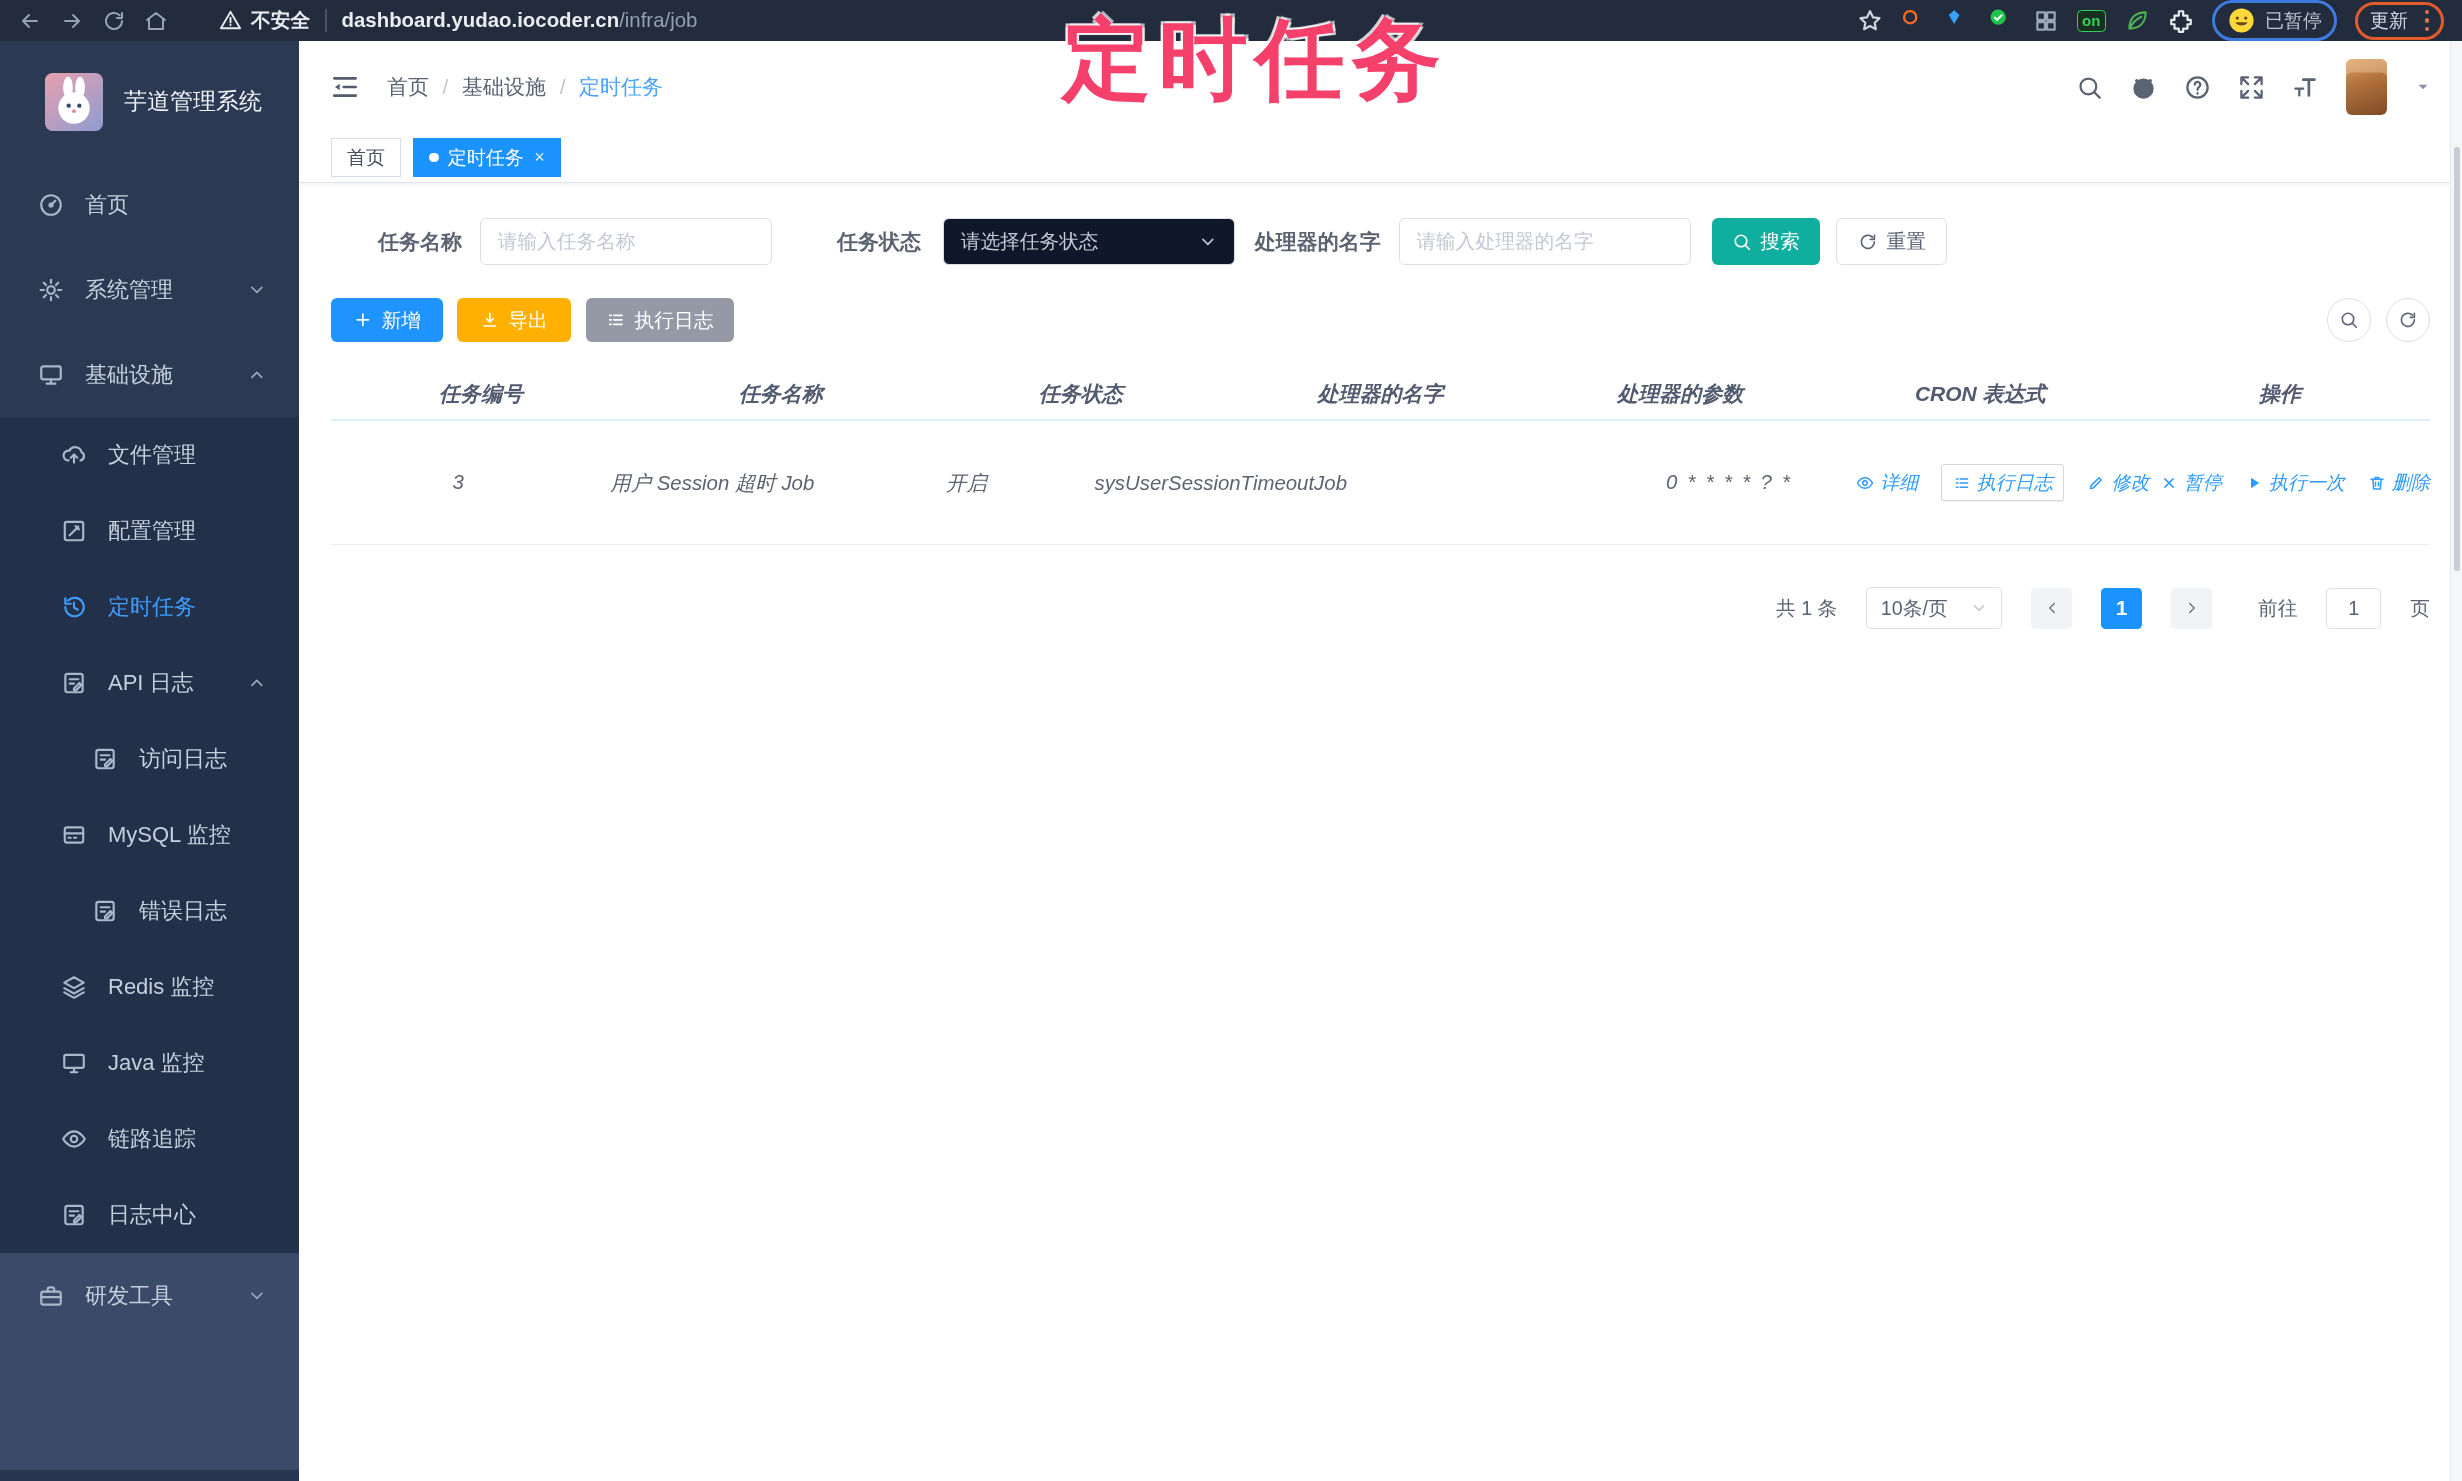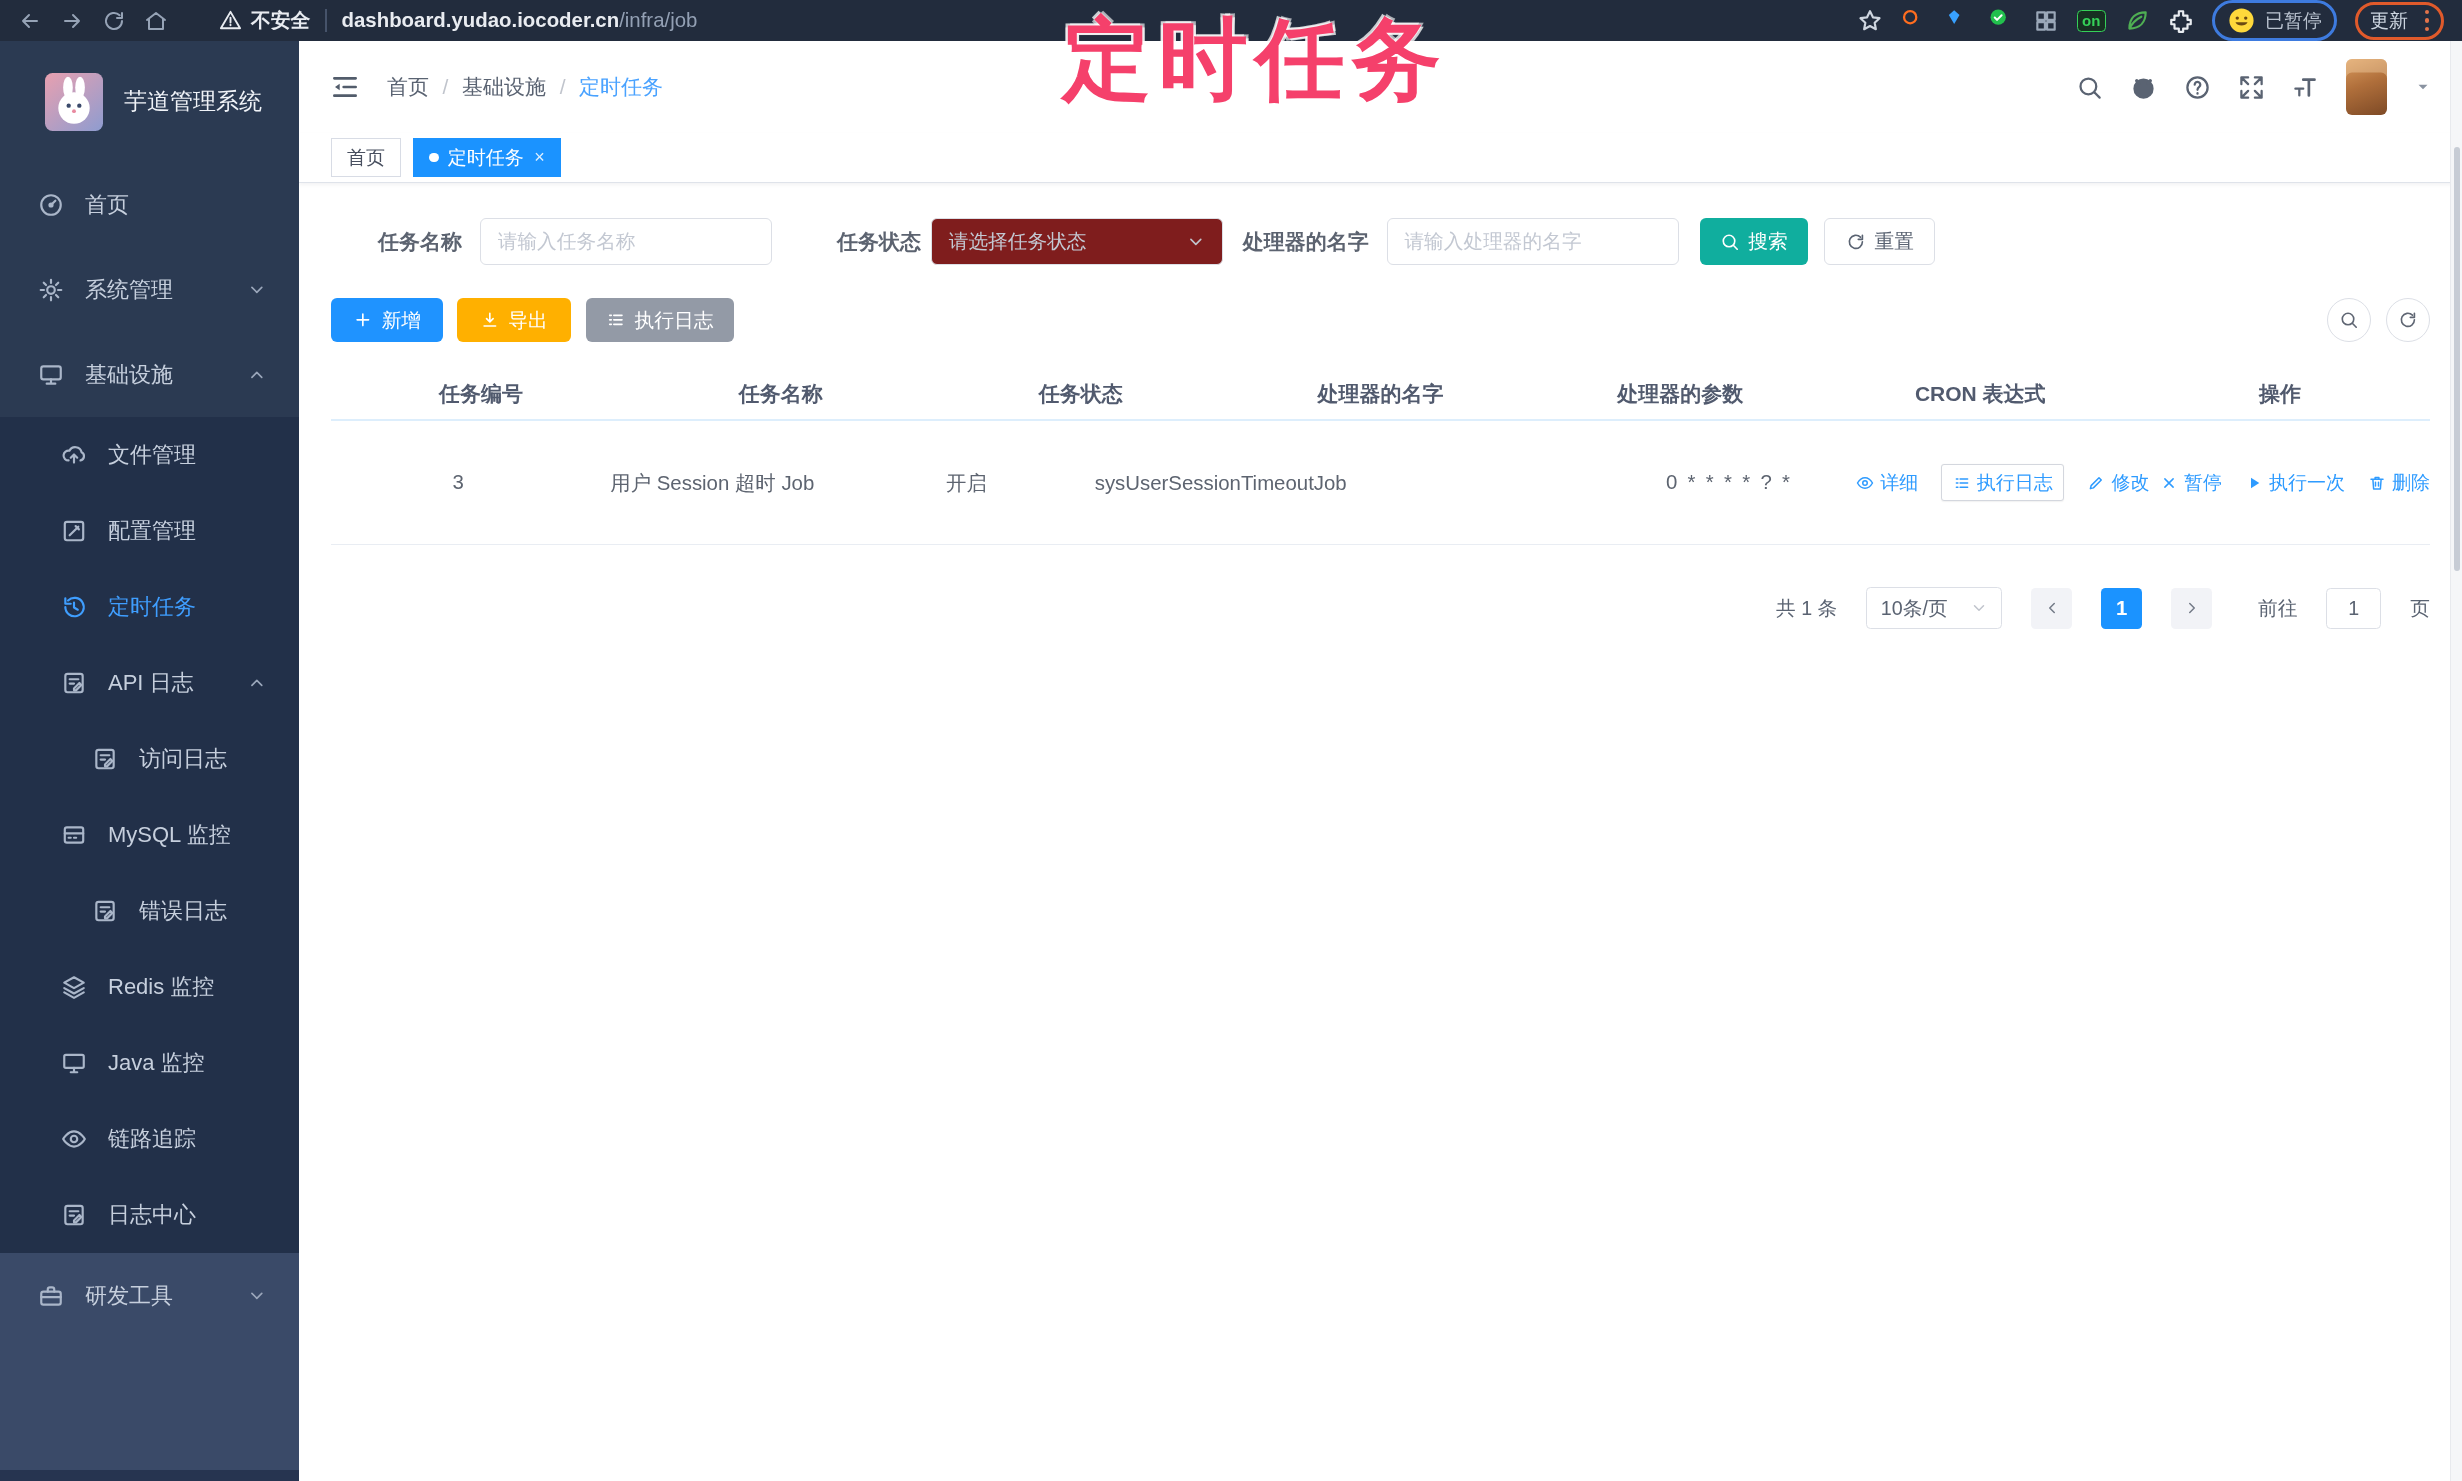--- a/index.html
+++ b/index.html
@@ -64,39 +64,39 @@
   .tag .dot{width:9.8px;height:9.8px;border-radius:50%;background:#fff;}
   .tag .x{font-size:18px;opacity:.85;margin-left:1.5px;}
 
   .content{padding:35px 32px 0 32px;}
 
   
   .filters{display:flex;align-items:center;padding-left:47px;}
   .f-label{font-weight:700;color:#5c6370;font-size:21px;white-space:nowrap;}
   .f-input{width:292px;height:47px;border:0.8px solid #dcdfe6;border-radius:6px;padding:0 16.7px;font-size:19.7px;color:#606266;background:#fff;box-sizing:border-box;margin-left:18px;font-family:inherit;}
   .f-input::placeholder{color:#c3c8d2;}
-  .f-select{width:292px;height:47px;border:0.8px solid #dcdfe6;border-radius:6px;display:flex;align-items:center;justify-content:space-between;padding:0 16.7px;color:#c3c8d2;font-size:19.7px;box-sizing:border-box;margin-left:10px;background:#7f1d1d;}
+  .f-select{width:292px;height:47px;border:0.8px solid #dcdfe6;border-radius:6px;display:flex;align-items:center;justify-content:space-between;padding:0 16.7px;color:#c3c8d2;font-size:19.7px;box-sizing:border-box;margin-left:22px;background:#0f172a;}
   .f-select .chev2{width:19.7px;height:19.7px;color:#c0c4cc;}
   .gap86{margin-left:65px;} .gap26{margin-left:19.7px;}
   .btn{height:47px;border-radius:6px;display:inline-flex;align-items:center;justify-content:center;gap:9px;font-size:19.7px;border:none;cursor:pointer;font-family:inherit;box-sizing:border-box;}
   .btn .bic{width:19.7px;height:19.7px;}
   .btn-search{background:#10ae9e;color:#fff;width:108px;margin-left:21px;}
   .btn-reset{background:#fff;border:0.8px solid #dcdfe6;color:#5a6372;width:111px;margin-left:16.7px;}
 
   
   .toolbar{display:flex;align-items:center;margin-top:33px;}
   .btn-add{background:#1f93ff;color:#fff;width:112px;height:44px;}
   .btn-export{background:#ffb000;color:#fff;width:114px;height:44px;margin-left:13.6px;}
   .btn-log{background:#939aa6;color:#fff;width:148px;height:44px;margin-left:15px;}
   .toolbar-right{margin-left:auto;display:flex;gap:15px;}
   .circ{width:44px;height:44px;border-radius:50%;border:0.8px solid #dcdfe6;display:flex;align-items:center;justify-content:center;color:#5f6673;background:#fff;box-sizing:border-box;cursor:pointer;}
   .circ .bic{width:19.7px;height:19.7px;}
 
   
-  .table{margin-top:27px;}
+  .table{margin-top:27px;font-style:italic;}
   .t-head{display:flex;align-items:center;height:50px;border-bottom:2.3px solid #ddeefc;}
   .t-col{flex:1;text-align:center;font-weight:700;color:#515a6e;font-size:21px;}
   .t-row{display:flex;align-items:center;min-height:123px;border-bottom:0.8px solid #e9edf3;color:#5d6470;font-size:20.4px;}
   .t-cell{flex:1;text-align:center;}
   .handler-wrap{display:inline-block;max-width:254px;word-break:break-all;line-height:32px;}
   .cron{letter-spacing:2.3px;}
   .acts{display:flex;flex-direction:row;gap:10.6px;align-items:center;}
   .act-line{display:flex;align-items:center;gap:23px;}
   .alink{display:inline-flex;align-items:center;gap:6px;color:#2e9bff;font-size:19px;cursor:pointer;text-decoration:none;white-space:nowrap;}
   .alink .aic{width:18px;height:18px;}

